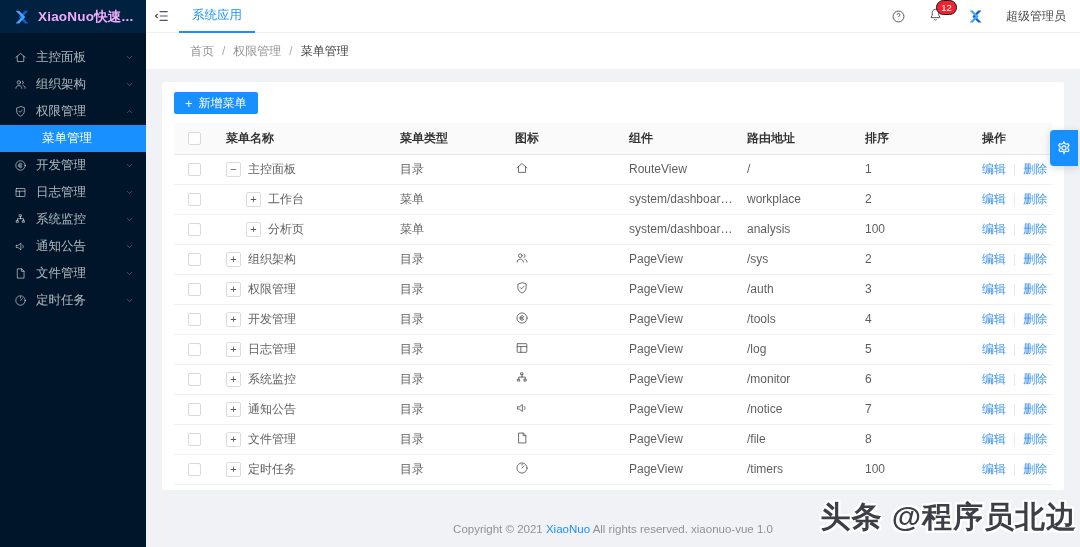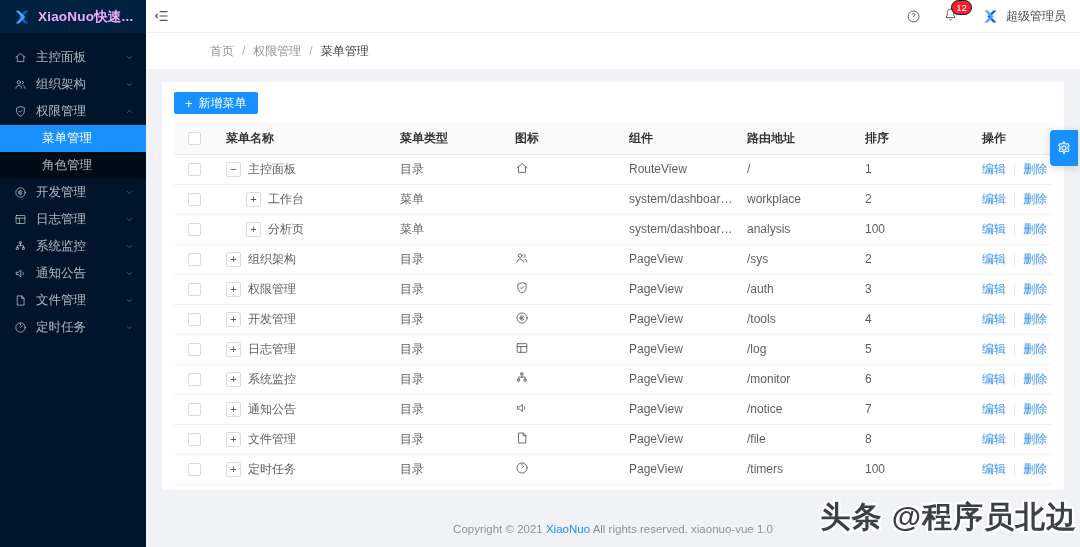--- a/index.html
+++ b/index.html
@@ -29,23 +29,23 @@
   .fold-btn { color:#4d5560; width:16px; height:16px; margin:0 9px 0 0; cursor:pointer; display:inline-flex; }
   .fold-btn svg { width:16px; height:16px; }
   .tab { height:33px; display:flex; align-items:center; padding:0 13px; color:#1890ff; border-bottom:2px solid #1890ff; font-size:12.5px; cursor:pointer; }
   .topbar-spacer { flex:1; }
   .hicon { width:15px; height:15px; color:#595959; display:inline-flex; cursor:pointer; }
   .hicon svg { width:15px; height:15px; }
   .help { margin-right:22px; }
   .bell-wrap { position:relative; margin-right:24px; }
   .badge { position:absolute; top:-7px; left:8px; background:#f5222d; color:#fff; font-size:9.5px; line-height:13px; height:15px; min-width:21px; text-align:center; border-radius:8px; border:1px solid #0f172a; padding:0 3px; }
   .avatar { width:17px; height:17px; display:inline-flex; cursor:pointer; }
-  .username { margin-left:7px; color:rgba(0,0,0,.75); font-size:12px; cursor:pointer; white-space:nowrap; }
-
-  .breadcrumb-row { height:36px; background:#ffffff; display:flex; align-items:center; padding-left:64px; font-size:12px; }
+  .username { margin-left:22px; color:rgba(0,0,0,.75); font-size:12px; cursor:pointer; white-space:nowrap; }
+
+  .breadcrumb-row { height:36px; background:#ffffff; display:flex; align-items:center; padding-left:44px; font-size:12px; }
   .crumb { color:rgba(0,0,0,.45); cursor:pointer; }
   .crumb.last { color:rgba(0,0,0,.78); cursor:default; }
   .crumb-sep { color:rgba(0,0,0,.35); margin:0 8px; }
 
   
   .content { padding:13px 16px 0; }
   .card { background:#ffffff; border-radius:2px; padding:10px 12px 6px; height:408px; overflow:hidden; }
   .btn-add { background:#1890ff; color:#fff; border:none; border-radius:2px; height:22px; padding:0 11px; font-size:12px; display:inline-flex; align-items:center; gap:6px; cursor:pointer; font-family:inherit; }
   .btn-add .plus { font-size:13px; line-height:1; }
 
@@ -125,21 +125,20 @@
           </span>
           <span class="si-label">权限管理</span>
           <span class="si-caret">
             <svg viewBox="0 0 24 24" fill="none" stroke="currentColor" stroke-width="1.5" stroke-linecap="round" stroke-linejoin="round">
               <path d="m6 15 6-6 6 6"></path>
             </svg>
           </span>
         </div>
         <div class="submenu">
           <div class="sub-item active">菜单管理</div>
-          <div class="sub-item">角色管理</div>
         </div>
         <div class="side-item">
           <span class="si-icon">
             <svg viewBox="0 0 24 24" fill="none" stroke="currentColor" stroke-width="1.5" stroke-linecap="round" stroke-linejoin="round">
               <circle cx="12" cy="12" r="8.7"></circle>
               <path d="M15 9.3a3.9 3.9 0 1 0 0 5.4M9.6 11h4M9.6 13.2h4"></path>
             </svg>
           </span>
           <span class="si-label">开发管理</span>
           <span class="si-caret">
@@ -225,20 +224,23 @@
 
   <div class="main">
 
     <header class="topbar">
       <span class="fold-btn">
         <svg viewBox="0 0 24 24" fill="none" stroke="currentColor" stroke-width="1.8">
             <path d="M8.5 5.5h12M8.5 12h12M8.5 18.5h12"></path>
             <path d="M5.5 9l-3.2 3 3.2 3" fill="none"></path>
           </svg>
       </span>
+      <div class="tab">
+        <span>系统应用</span>
+      </div>
       <div class="topbar-spacer"></div>
       <span class="hicon help">
         <svg viewBox="0 0 24 24" fill="none" stroke="currentColor" stroke-width="1.6">
             <circle cx="12" cy="12" r="8.7"></circle>
             <path d="M9.7 9.4c0-1.4 1-2.3 2.3-2.3 1.2 0 2.3.8 2.3 2.1 0 1.7-2.3 1.8-2.3 3.6"></path>
             <circle cx="12" cy="16.6" r="0.6" fill="currentColor" stroke="none"></circle>
           </svg>
       </span>
       <span class="bell-wrap">
         <span class="hicon">

